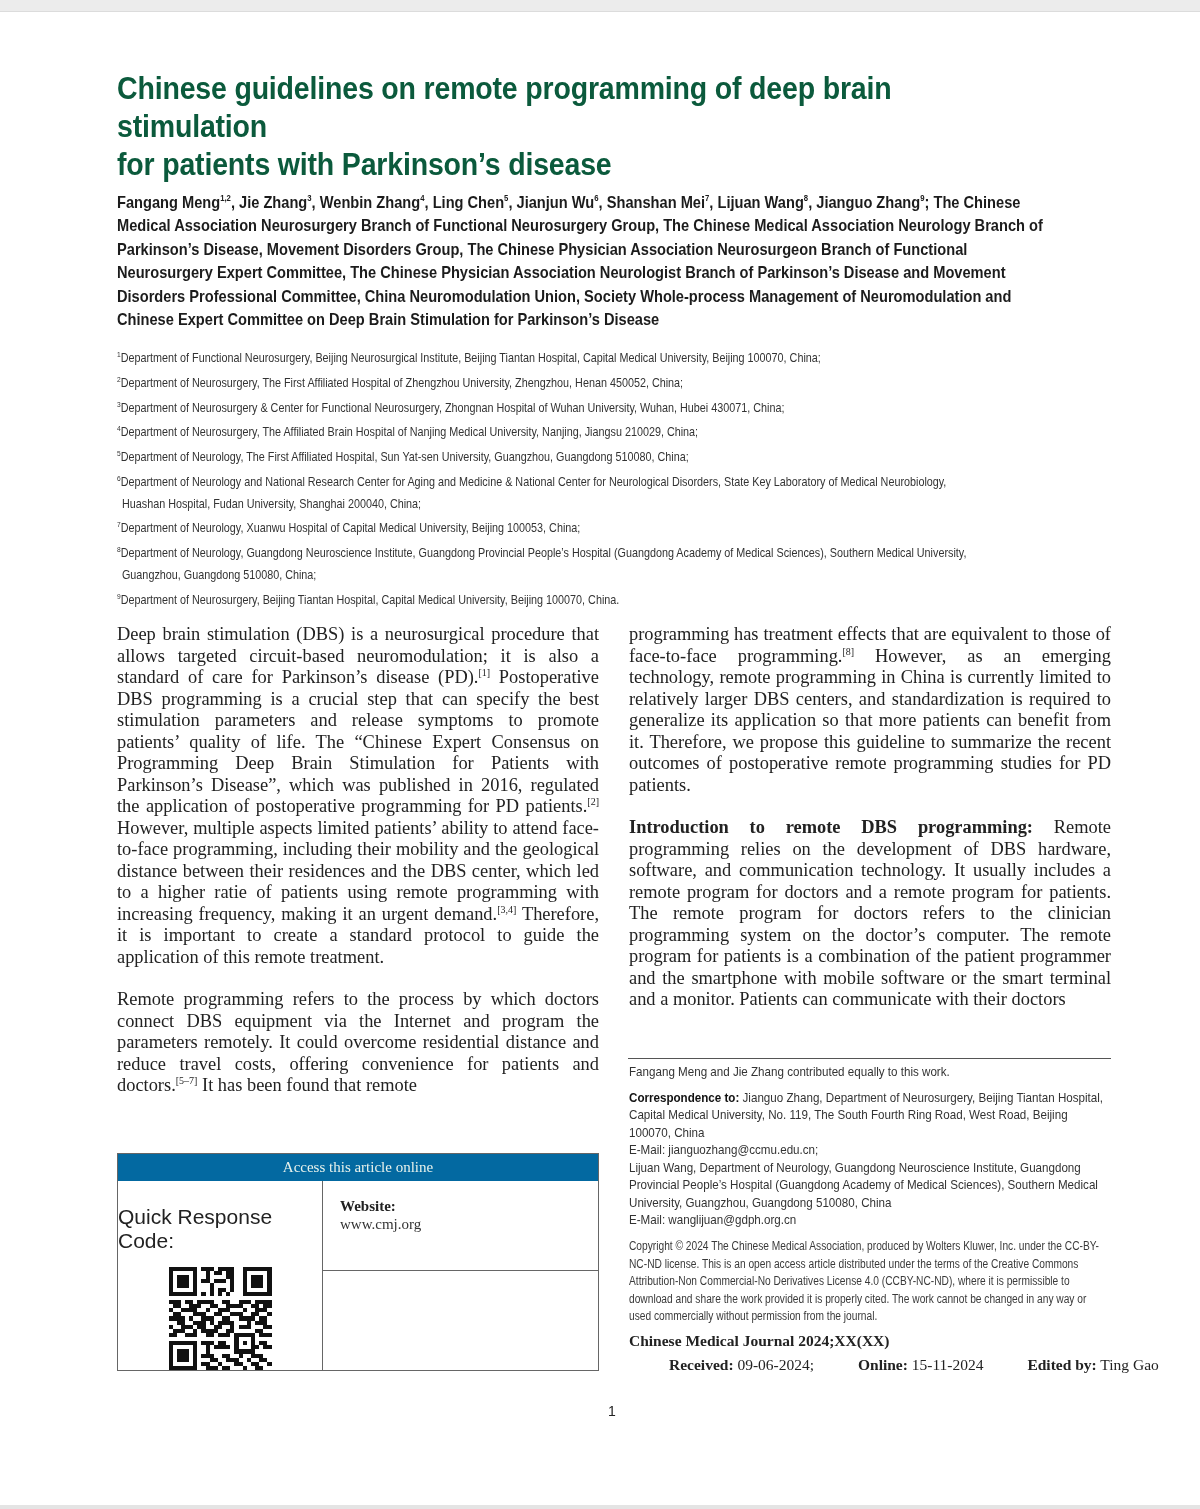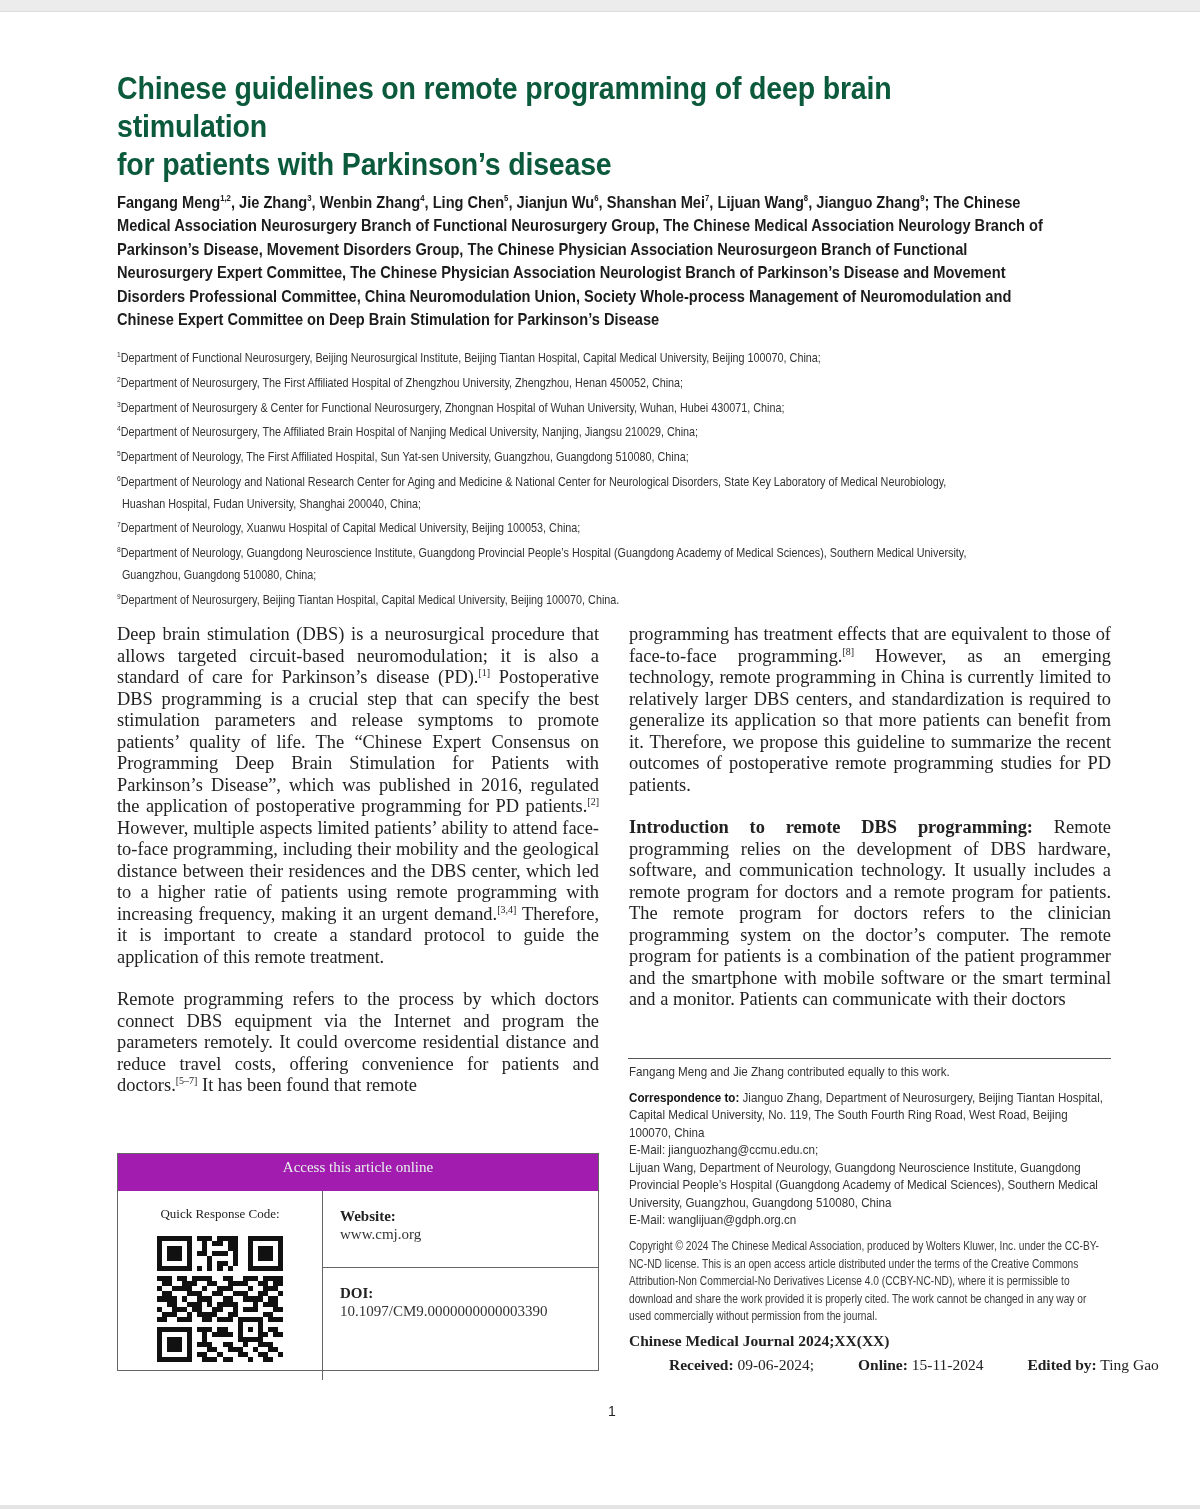--- a/index.html
+++ b/index.html
@@ -68,35 +68,35 @@
   .dates {
     position: absolute; left: 629px; top: 1356px;
     font-family: "Liberation Serif", serif; font-size: 15.5px; color: #222; white-space: nowrap;
   }
   .dates b { font-weight: bold; margin-left: 40px; }
   .access-box {
     position: absolute; left: 117px; top: 1153px; width: 482px; height: 218px;
     border: 1.5px solid #666; box-sizing: border-box;
   }
   .access-header {
-    height: 37px; background: #a21caf; color: #e8f2ec;
+    height: 27px; background: #0369a1; color: #e8f2ec;
     font-family: "Liberation Serif", serif; font-size: 15px; line-height: 27px; text-align: center;
   }
   .access-body { display: flex; height: calc(100% - 27px); }
   .qr-cell {
     width: 205px; border-right: 1.5px solid #666; box-sizing: border-box;
     display: flex; flex-direction: column; align-items: center;
   }
   .qr-label {
-    margin-top: 15px; font-family: Liberation Serif, serif; font-size: 13px; color: #222;
+    margin-top: 24px; font-family: Liberation Sans, sans-serif; font-size: 21px; color: #222;
   }
   .qr { margin-top: 14px; width: 126px; height: 126px; }
   .info-cell { flex: 1; display: flex; flex-direction: column; }
   .info-row { padding: 16px 0 0 17px; font-family: "Liberation Serif", serif; font-size: 15px; line-height: 18px; color: #333; }
-  .info-row.web { height: 77px; box-sizing: border-box; border-bottom: 1.5px solid #666; }
+  .info-row.web { height: 90px; box-sizing: border-box; border-bottom: 1.5px solid #666; }
   .info-row b { color: #222; }
   .page-num {
     position: absolute; left: 608px; top: 1403px;
     font-family: "Liberation Sans", sans-serif; font-size: 14px; color: #222;
   }
 </style>
 </head>
 <body>
 
 <div class="topbar"></div>
@@ -245,24 +245,20 @@
             <rect x="18" y="24" width="1" height="1"></rect>
             <rect x="21" y="24" width="2" height="1"></rect>
         </g>
       </svg>
     </div>
     <div class="info-cell">
       <div class="info-row web">
         <b>Website:</b><br>
         <span>www.cmj.org</span>
       </div>
-      <div class="info-row">
-        <b>DOI:</b><br>
-        <span>10.1097/CM9.0000000000003390</span>
-      </div>
     </div>
   </div>
 </div>
 
 <div class="footnote-rule"></div>
 <div class="footnotes">
   <div class="equal">Fangang Meng and Jie Zhang contributed equally to this work.</div>
   <div class="corr">
     <b>Correspondence to:</b><span> Jianguo Zhang, Department of Neurosurgery, Beijing Tiantan Hospital, Capital Medical University, No. 119, The South Fourth Ring Road, West Road, Beijing 100070, China</span><br>
     <span>E-Mail: jianguozhang@ccmu.edu.cn;</span><br>

